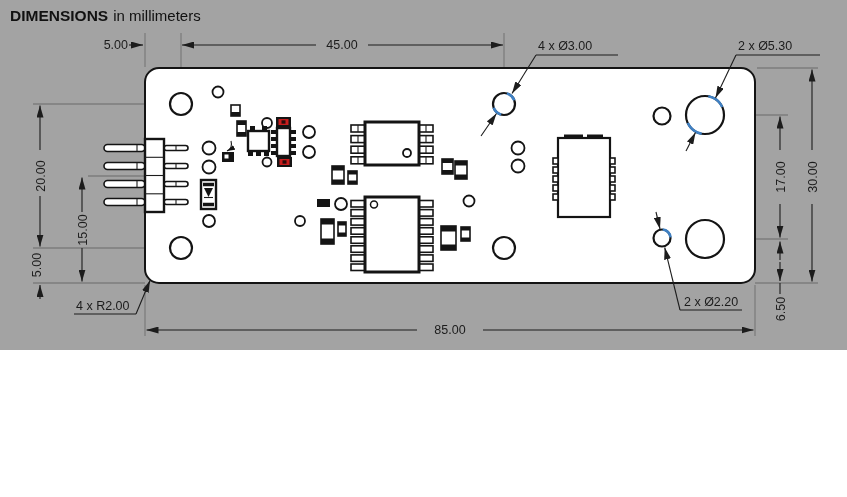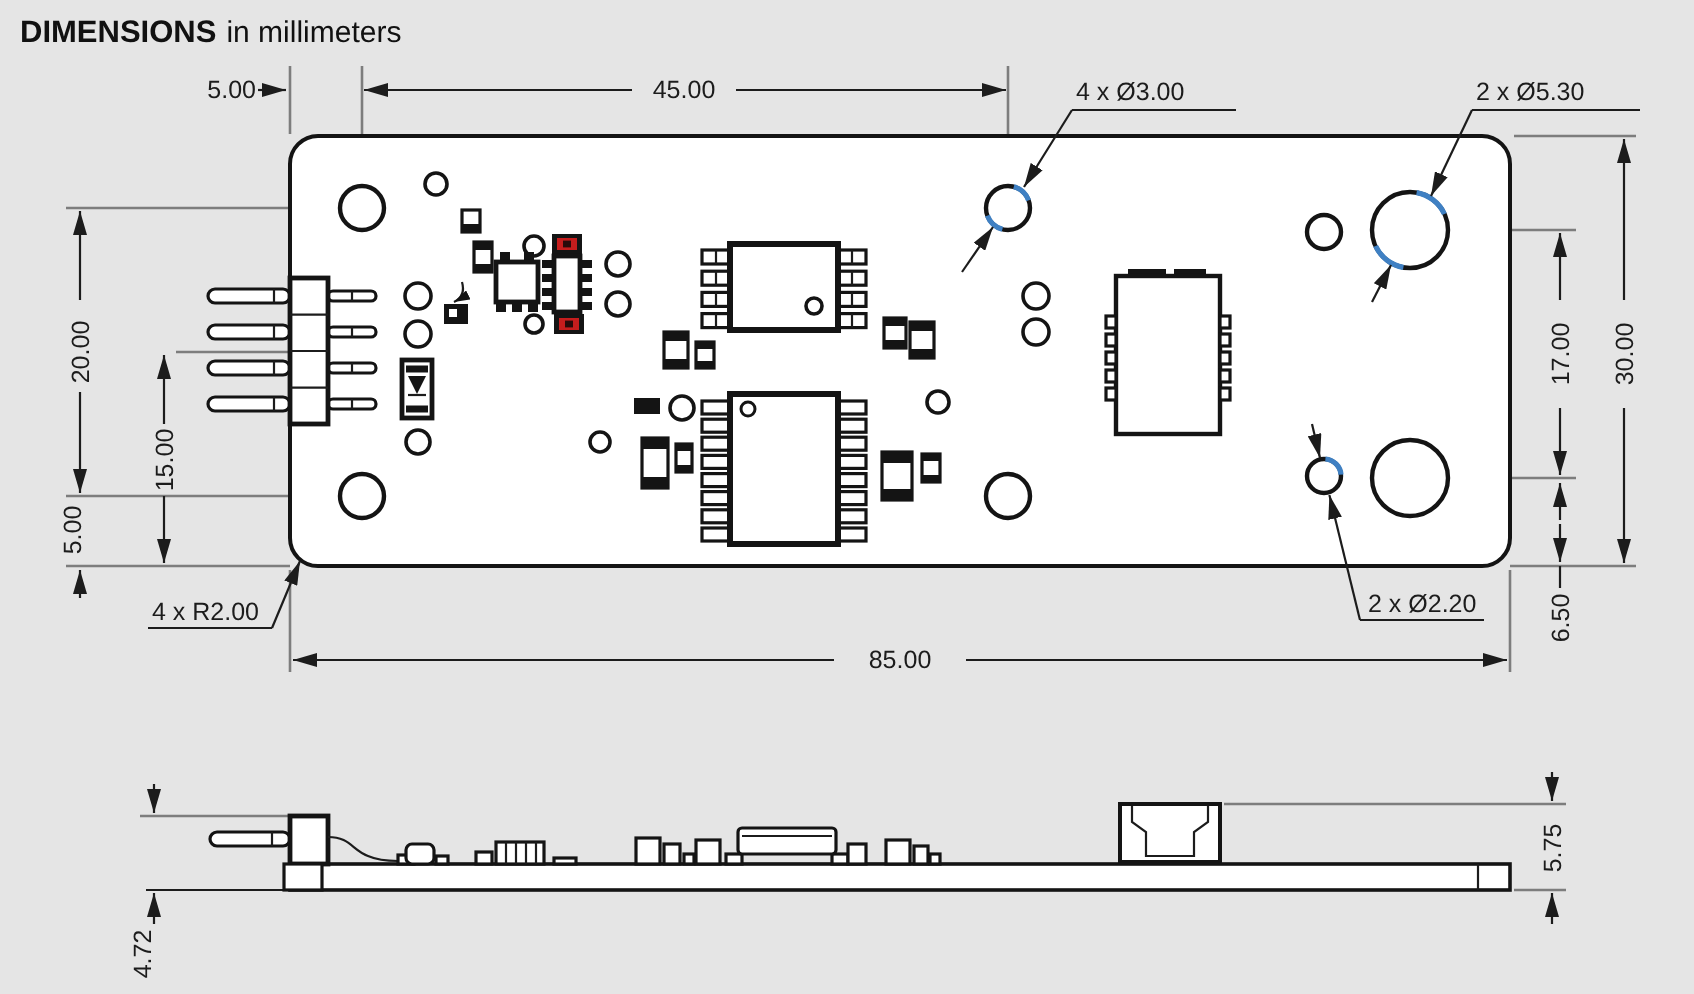--- a/index.html
+++ b/index.html
@@ -1,16 +1,16 @@
 <!DOCTYPE html>
 <html><head>
 <meta charset="utf-8">
 <style>
   html,body { margin:0; padding:0; background:#ffffff; }
-  .stage { position:relative; width:847px; height:497px; background:#e5e5e5; overflow:hidden;
+  .stage { position:relative; width:847px; height:350px; background:#a3a3a3; overflow:hidden;
            font-family:"Liberation Sans", sans-serif; }
   svg { display:block; }
   .dim  { font:12.5px "Liberation Sans", sans-serif; fill:#1c1c1c; }
   .ttlB { font:bold 15.5px "Liberation Sans", sans-serif; fill:#111; }
   .ttlR { font:15px "Liberation Sans", sans-serif; fill:#111; }
   .ext  { stroke:#7d7d7d; stroke-width:1.3; }
   .dln  { stroke:#1c1c1c; stroke-width:1.1; fill:none; }
   .brd  { stroke:#141414; stroke-width:2; fill:#fff; }
   .hole { stroke:#141414; stroke-width:2.2; fill:#fff; }
   .tp   { stroke:#141414; stroke-width:1.8; fill:#fff; }

